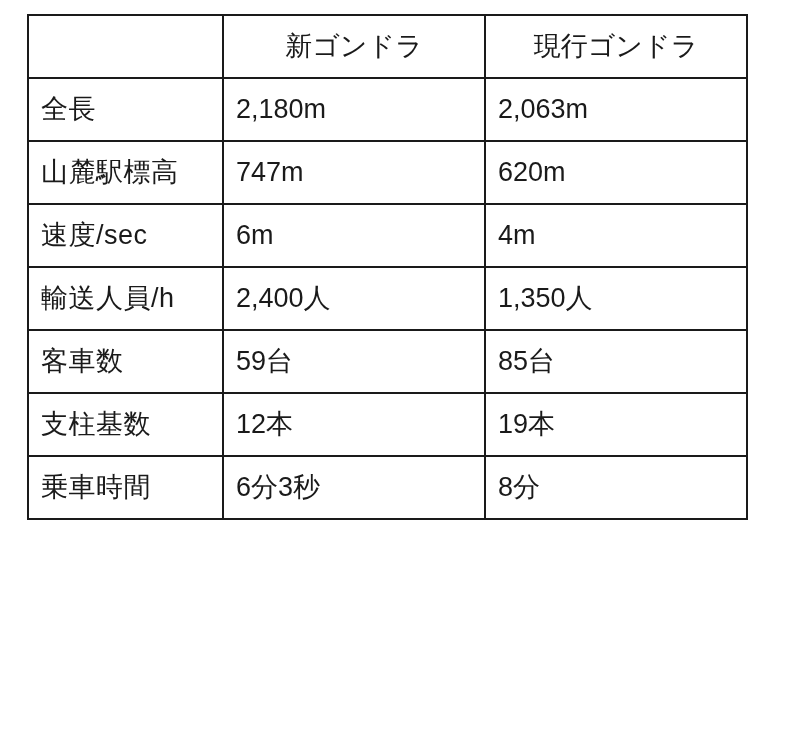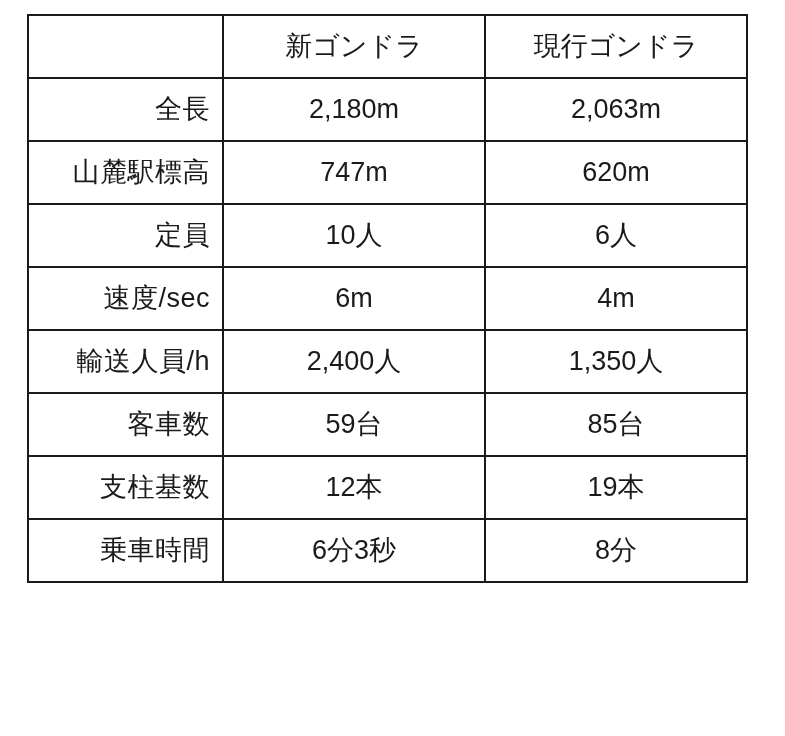--- a/index.html
+++ b/index.html
@@ -36,26 +36,25 @@
     font-size: 27px;
     line-height: 1.1;
     vertical-align: middle;
     background: #ffffff;
   }
   col.c-label { width: 195px; }
   col.c-new   { width: 262px; }
   col.c-cur   { width: 262px; }
 
   td.row-label {
-    text-align: right;
+    text-align: left;
     white-space: nowrap;
     letter-spacing: 0.5px;
   }
   td.val {
-    text-align: center;
     white-space: nowrap;
     border-radius: 7px;
   }
   th.corner {
     border-top-color: #1a1a1a;
   }
   th.col-head {
     text-align: center;
     font-size: 27px;
     white-space: nowrap;
@@ -83,25 +82,20 @@
         <td class="row-label">全長</td>
         <td class="val">2,180m</td>
         <td class="val">2,063m</td>
       </tr>
       <tr>
         <td class="row-label">山麓駅標高</td>
         <td class="val">747m</td>
         <td class="val">620m</td>
       </tr>
       <tr>
-        <td class="row-label">定員</td>
-        <td class="val">10人</td>
-        <td class="val">6人</td>
-      </tr>
-      <tr>
         <td class="row-label">速度/sec</td>
         <td class="val">6m</td>
         <td class="val">4m</td>
       </tr>
       <tr>
         <td class="row-label">輸送人員/h</td>
         <td class="val">2,400人</td>
         <td class="val">1,350人</td>
       </tr>
       <tr>

